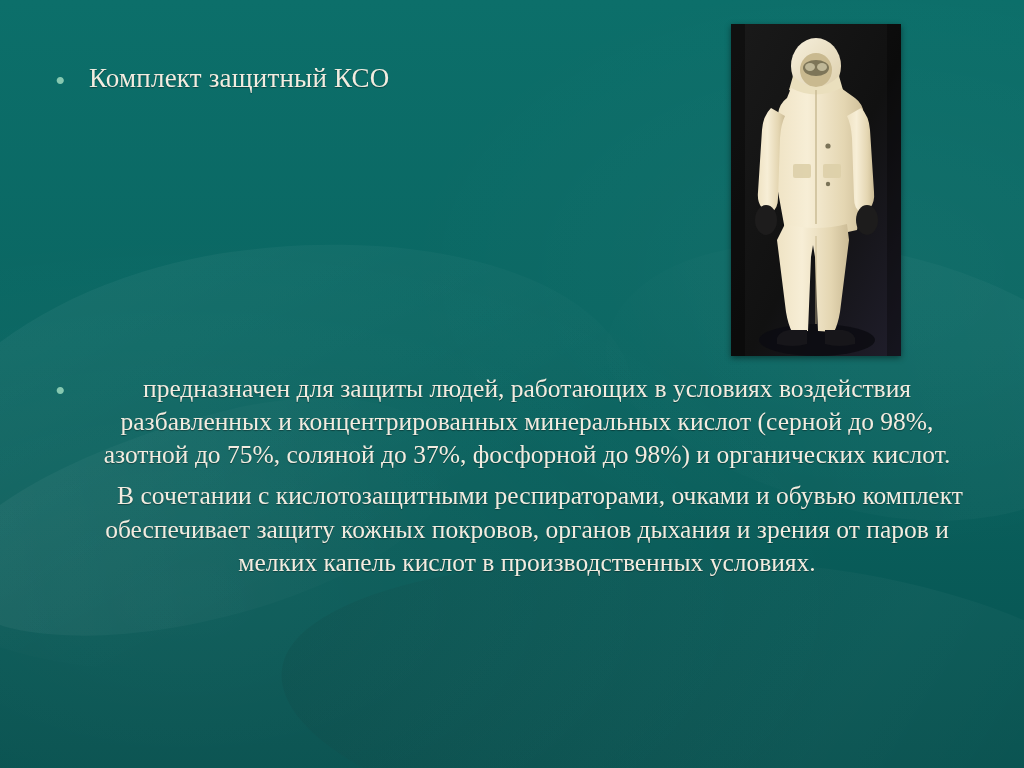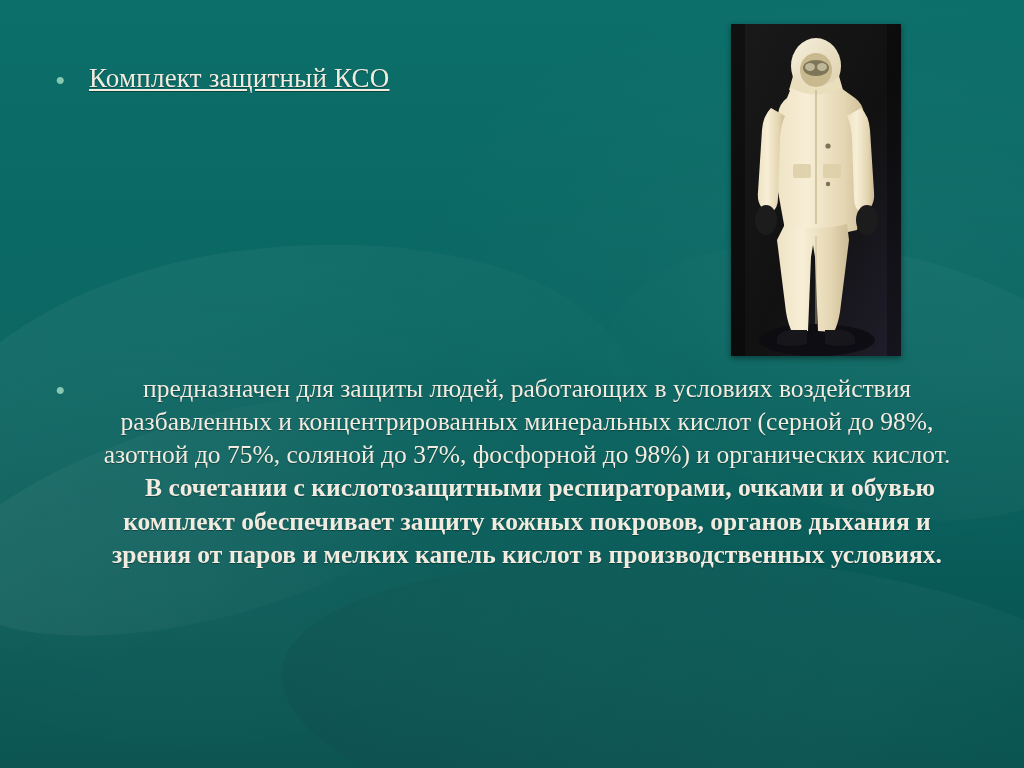--- a/index.html
+++ b/index.html
@@ -96,38 +96,36 @@
   }
 
   #title-bullet {
     left: 55px;
     top: 62px;
     width: 620px;
   }
   #title-bullet .bullet-text {
     font-size: 27px;
     letter-spacing: 0.2px;
-    text-decoration: underline;
   }
 
   #body-bullet {
     left: 55px;
     top: 372px;
     width: 910px;
   }
   #body-bullet .bullet-text {
     font-size: 25.5px;
     line-height: 1.3;
     text-align: center;
   }
   #body-bullet .para-2 {
     display: block;
-    margin-top: 0;
+    margin-top: 8px;
     text-indent: 26px;
-    font-weight: bold;
   }
 
   
   .photo {
     position: absolute;
     left: 731px;
     top: 24px;
     width: 170px;
     height: 332px;
     background: #151515;

